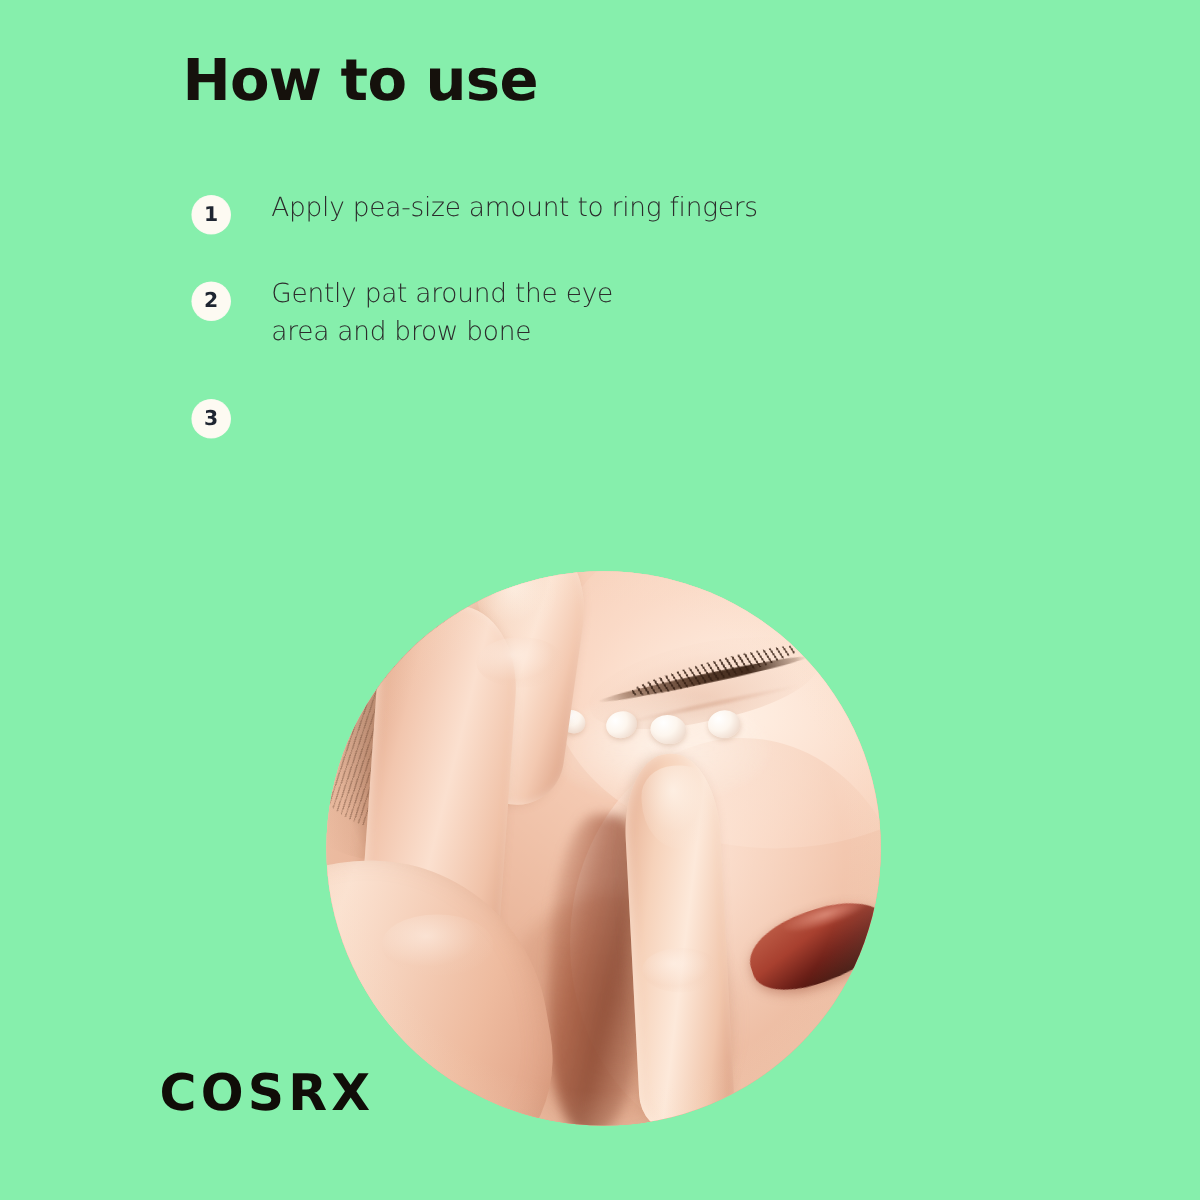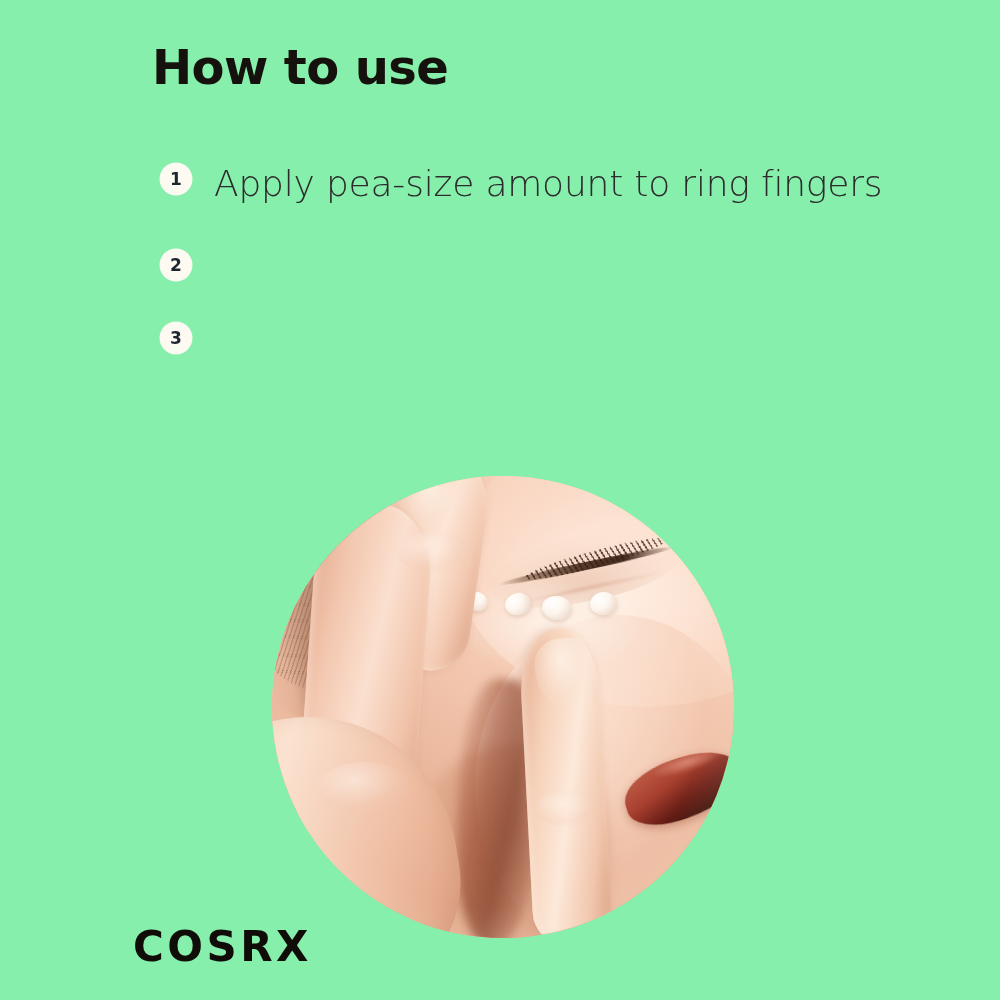--- a/index.html
+++ b/index.html
@@ -64,23 +64,23 @@
     font-family: "DejaVu Sans", sans-serif;
     font-size: 17px;
     font-weight: 700;
     line-height: 32px;
     text-align: center;
     margin-top: 5px;
     box-shadow: 0 0 0 0.5px rgba(253,250,242,0.9);
   }
 
   .step-text {
-    margin-left: 22px;
+    margin-left: 34px;
     font-family: "DejaVu Sans", sans-serif;
-    font-size: 36px;
+    font-size: 22px;
     font-weight: 300;
     color: #2c2c2c;
     line-height: 1.42;
     letter-spacing: -0.2px;
   }
   .step-text .line { display: block; white-space: nowrap; }
 
   
   .photo-circle {
     position: absolute;
@@ -338,21 +338,21 @@
     inset: 0;
     border-radius: 50%;
     background: radial-gradient(circle at 50% 50%, rgba(255,235,215,0) 62%, rgba(248,225,200,0.30) 88%, rgba(248,225,180,0.55) 100%);
     pointer-events: none;
   }
 
   
   .brand-logo {
     position: absolute;
     left: 133px;
-    top: 926px;
+    top: 890px;
     font-family: "DejaVu Sans", sans-serif;
     font-size: 42px;
     font-weight: 600;
     letter-spacing: 3.5px;
     color: #100d08;
     line-height: 1;
     white-space: nowrap;
   }
 </style>
 </head>
@@ -366,20 +366,24 @@
 
     <div class="step step-1">
       <div class="step-badge">1</div>
       <div class="step-text">
         <span class="line">Apply pea-size amount to ring fingers</span>
       </div>
     </div>
 
     <div class="step step-2">
       <div class="step-badge">2</div>
+      <div class="step-text">
+        <span class="line">Gently pat around the eye</span>
+        <span class="line">area and brow bone</span>
+      </div>
     </div>
 
     <div class="step step-3">
       <div class="step-badge">3</div>
     </div>
 
   </div>
 
   <div class="photo-circle">
     <div class="photo-inner">

